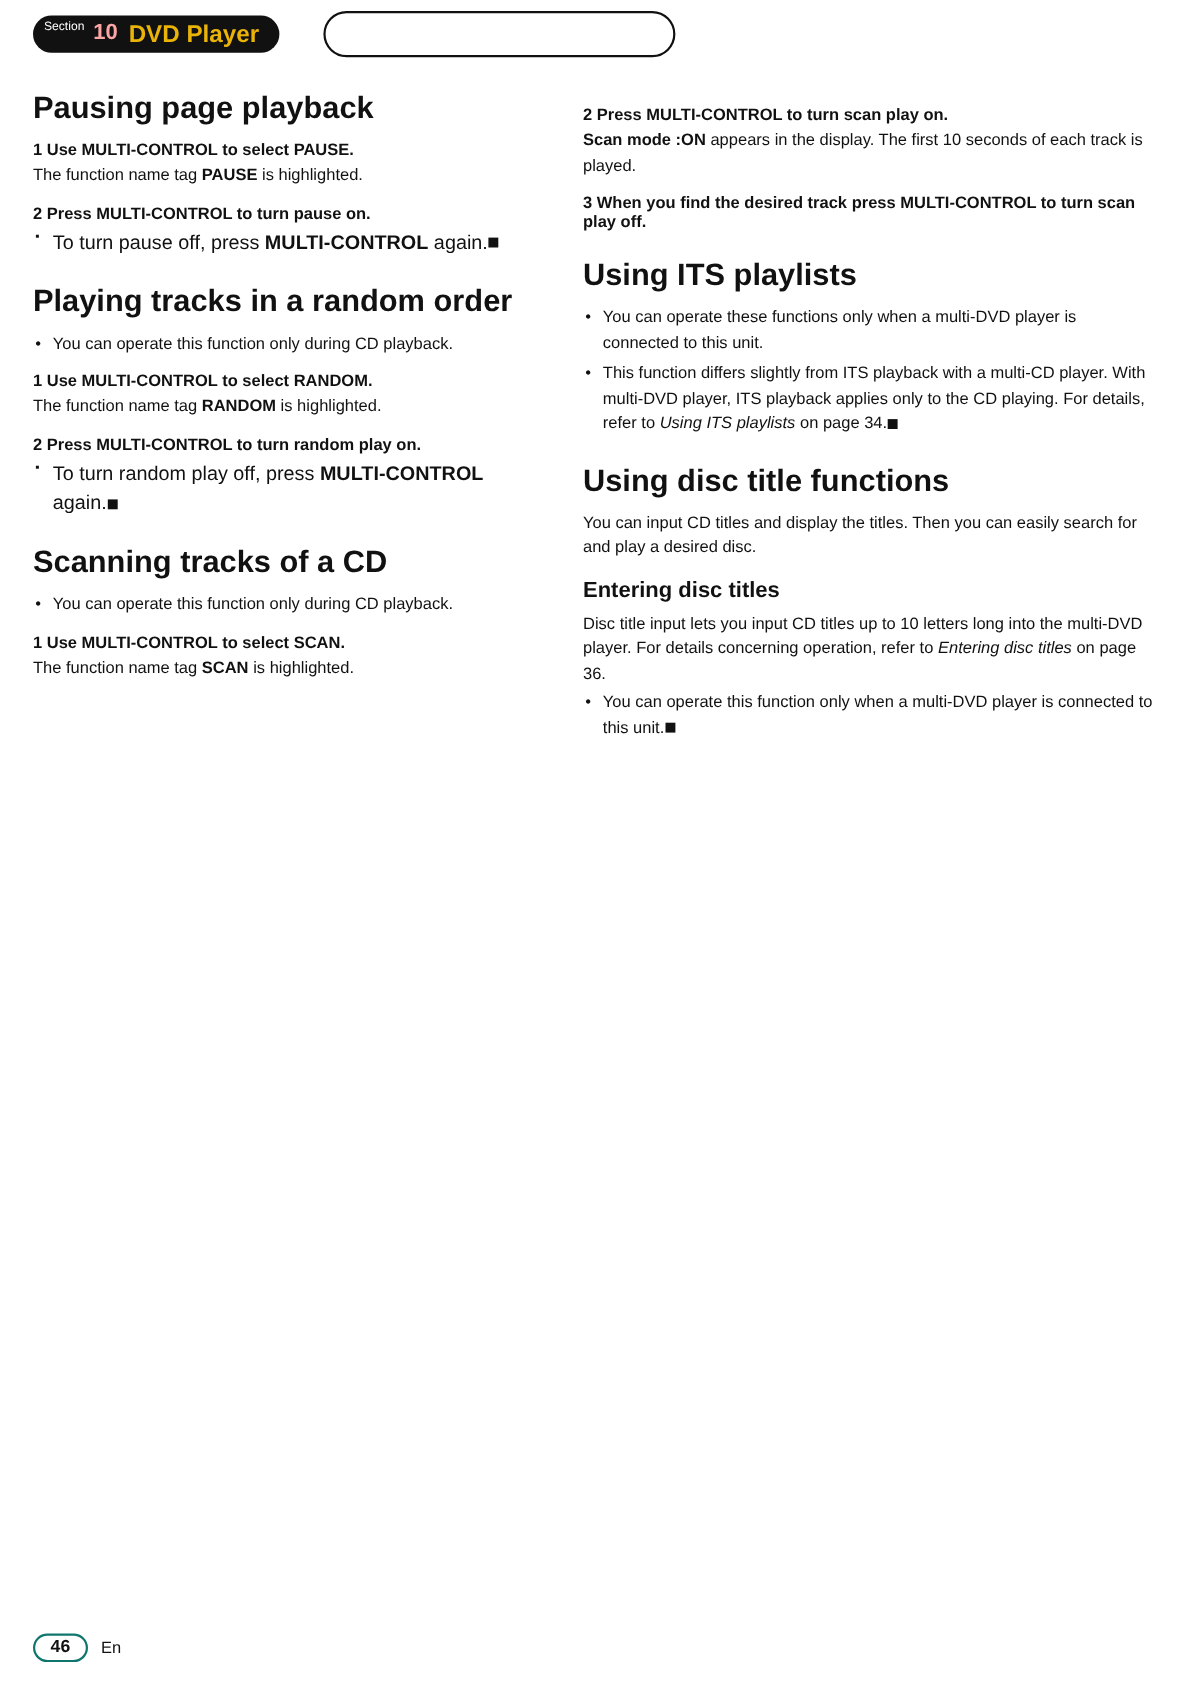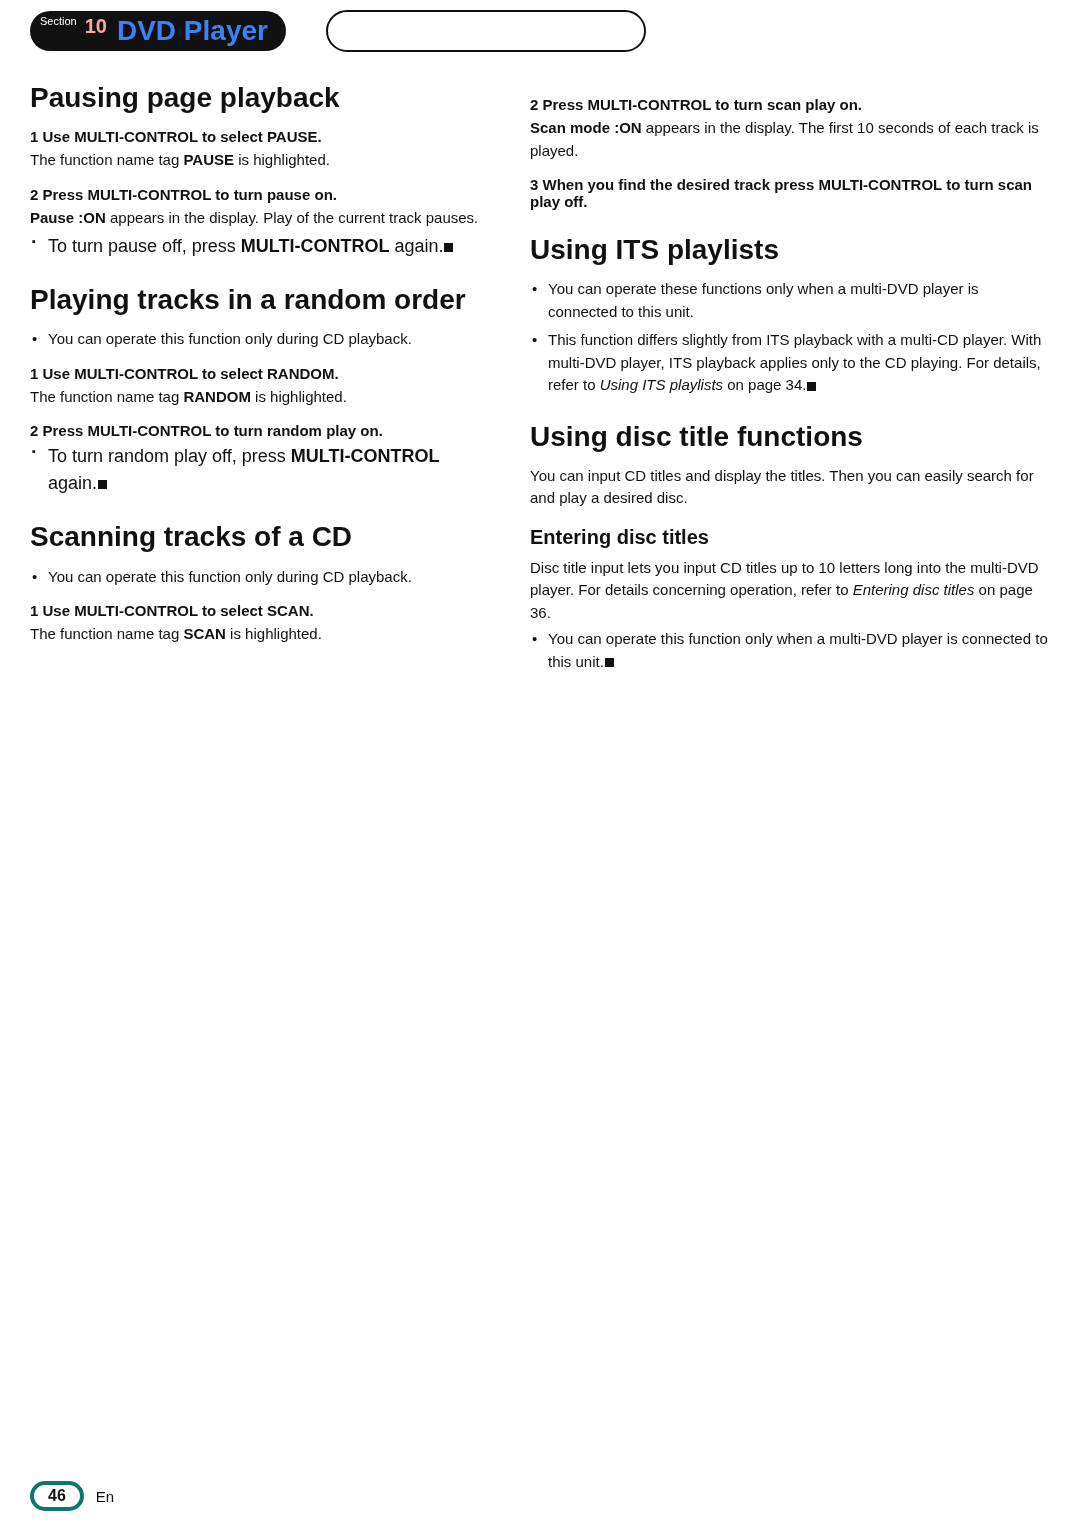--- a/index.html
+++ b/index.html
@@ -35,22 +35,22 @@
       margin-right: 8px;
       font-weight: normal;
     }
     .section-number {
       color: #fca5a5;
       font-size: 20px;
       font-weight: bold;
       margin-right: 10px;
     }
     .section-title {
-      color: #3b82f6;
-      font-size: 28px;
+      color: #eab308;
+      font-size: 22px;
       font-weight: bold;
     }
     .header-right-box {
       margin-left: 40px;
       border: 2px solid #111;
       border-radius: 22px;
       width: 320px;
       height: 42px;
     }
 
@@ -155,21 +155,21 @@
     
     .page-footer {
       position: absolute;
       bottom: 18px;
       left: 30px;
       display: flex;
       align-items: center;
       gap: 12px;
     }
     .page-number-badge {
-      border: 4px solid #0f766e;
+      border: 2px solid #0f766e;
       border-radius: 20px;
       padding: 2px 14px;
       font-size: 16px;
       font-weight: bold;
     }
     .page-en {
       font-size: 15px;
     }
   </style>
 </head>
@@ -190,23 +190,20 @@
 
     <div class="section-block">
       <div class="section-heading">Pausing page playback</div>
 
       <div class="step-heading">1   Use MULTI-CONTROL to select PAUSE.</div>
       <div class="step-body">
         The function name tag <b>PAUSE</b> is highlighted.
       </div>
 
       <div class="step-heading">2   Press MULTI-CONTROL to turn pause on.</div>
-      <div class="step-body">
-        <b>Pause :ON</b> appears in the display. Play of the current track pauses.
-      </div>
       <div class="arrow-item">
         To turn pause off, press <b>MULTI-CONTROL</b> again.<span class="sq"></span>
       </div>
     </div>
 
     <div class="section-block">
       <div class="section-heading">Playing tracks in a random order</div>
       <ul class="bullet-list">
         <li>You can operate this function only during CD playback.</li>
       </ul>

